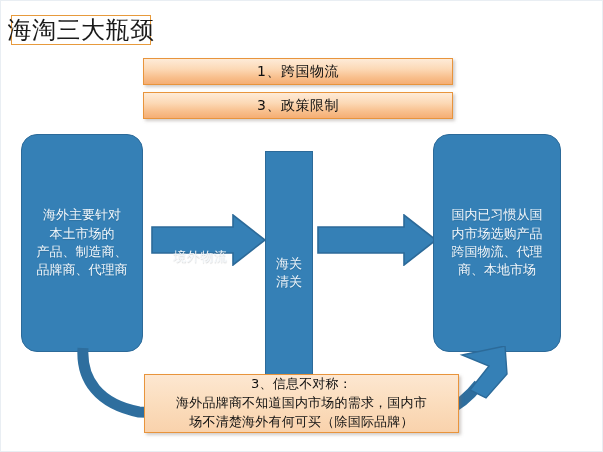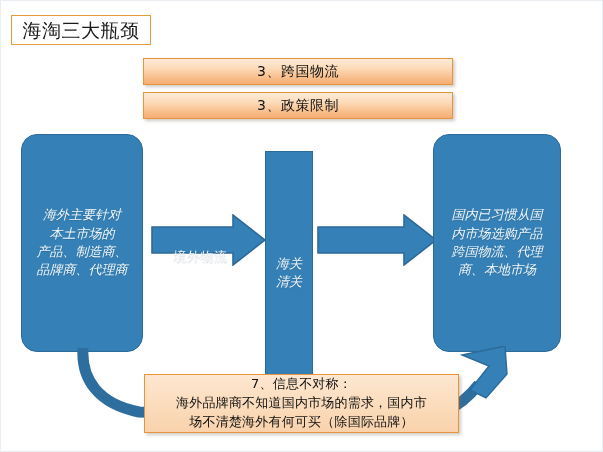--- a/index.html
+++ b/index.html
@@ -20,21 +20,21 @@
   #title-box{
     position:absolute;
     left:10px; top:14px;
     width:140px; height:30px;
     background:#ffffff;
     border:1.5px solid #E79A3C;
     box-sizing:border-box;
     display:flex; align-items:center; justify-content:center;
   }
   #title-box .title-text{
-    font-size:19px;
+    font-size:24px;
     color:#1a1a1a;
     letter-spacing:0.5px;
     line-height:1;
     white-space:nowrap;
   }
 
   
   .orange-bar{
     position:absolute;
     left:142px;
@@ -56,21 +56,20 @@
   #bar-2{ top:91px; }
 
   
   .blue-box{
     position:absolute;
     background:#3580B6;
     border:1px solid #2C6A99;
     box-sizing:border-box;
     display:flex; align-items:center; justify-content:center;
     text-align:center;
-    font-style:italic;
   }
   .blue-box .box-text{
     color:#F2F7FB;
     font-size:13px;
     line-height:1.42;
     padding:0 8px;
     white-space:pre-line;
     text-shadow:0 1px 1px rgba(0,0,0,0.15);
   }
   #box-left{
@@ -138,21 +137,21 @@
 </head>
 <body>
 
 <div id="canvas">
 
   <div id="title-box">
     <span class="title-text">海淘三大瓶颈</span>
   </div>
 
   <div id="bar-1" class="orange-bar">
-    <span class="bar-text">3、跨国物流</span>
+    <span class="bar-text">1、跨国物流</span>
   </div>
   <div id="bar-2" class="orange-bar">
     <span class="bar-text">3、政策限制</span>
   </div>
 
   <div id="box-left" class="blue-box">
     <span class="box-text">海外主要针对
 本土市场的
 产品、制造商、
 品牌商、代理商</span>
@@ -182,18 +181,18 @@
 跨国物流、代理
 商、本地市场</span>
   </div>
 
   <svg id="curved-arrow" viewBox="0 0 480 100">
     <path d="M22,2 C20,34 38,58 78,66 L330,74 C372,76 398,64 418,38" fill="none" stroke="#2E6E9E" stroke-width="11" stroke-linecap="butt"></path>
     <polygon points="444,0 401,9 428,20 409,44 425,52 446,28" fill="#3580B6" stroke="#2C6A99" stroke-width="1.4" stroke-linejoin="miter"></polygon>
   </svg>
 
   <div id="bottom-box">
-    <span class="callout-text">7、信息不对称：
+    <span class="callout-text">3、信息不对称：
 海外品牌商不知道国内市场的需求，国内市
 场不清楚海外有何可买（除国际品牌）</span>
   </div>
 
 </div>
 
 </body></html>

